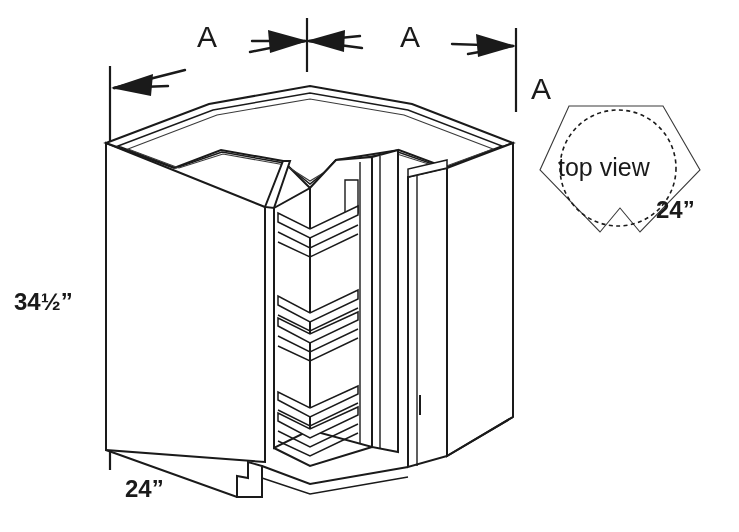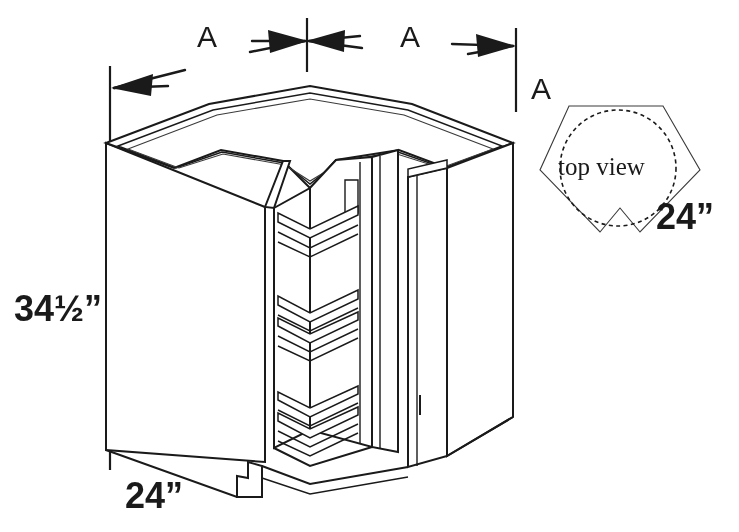--- a/index.html
+++ b/index.html
@@ -31,27 +31,26 @@
     font-family: "Liberation Sans", sans-serif;
     font-weight: bold;
     white-space: nowrap;
     user-select: none;
   }
   .dim-letter {
     font-size: 30px;
     font-weight: normal;
   }
   .dim-value {
-    font-size: 36px;
+    font-size: 24px;
     font-weight: bold;
   }
   .topview-text {
     font-size: 25px;
     font-weight: normal;
-    font-family: Liberation Serif, serif;
   }
   
   .ln {
     fill: none;
     stroke: #1a1a1a;
     stroke-width: 2;
     stroke-linejoin: miter;
     stroke-linecap: butt;
   }
   .ln-thin {

